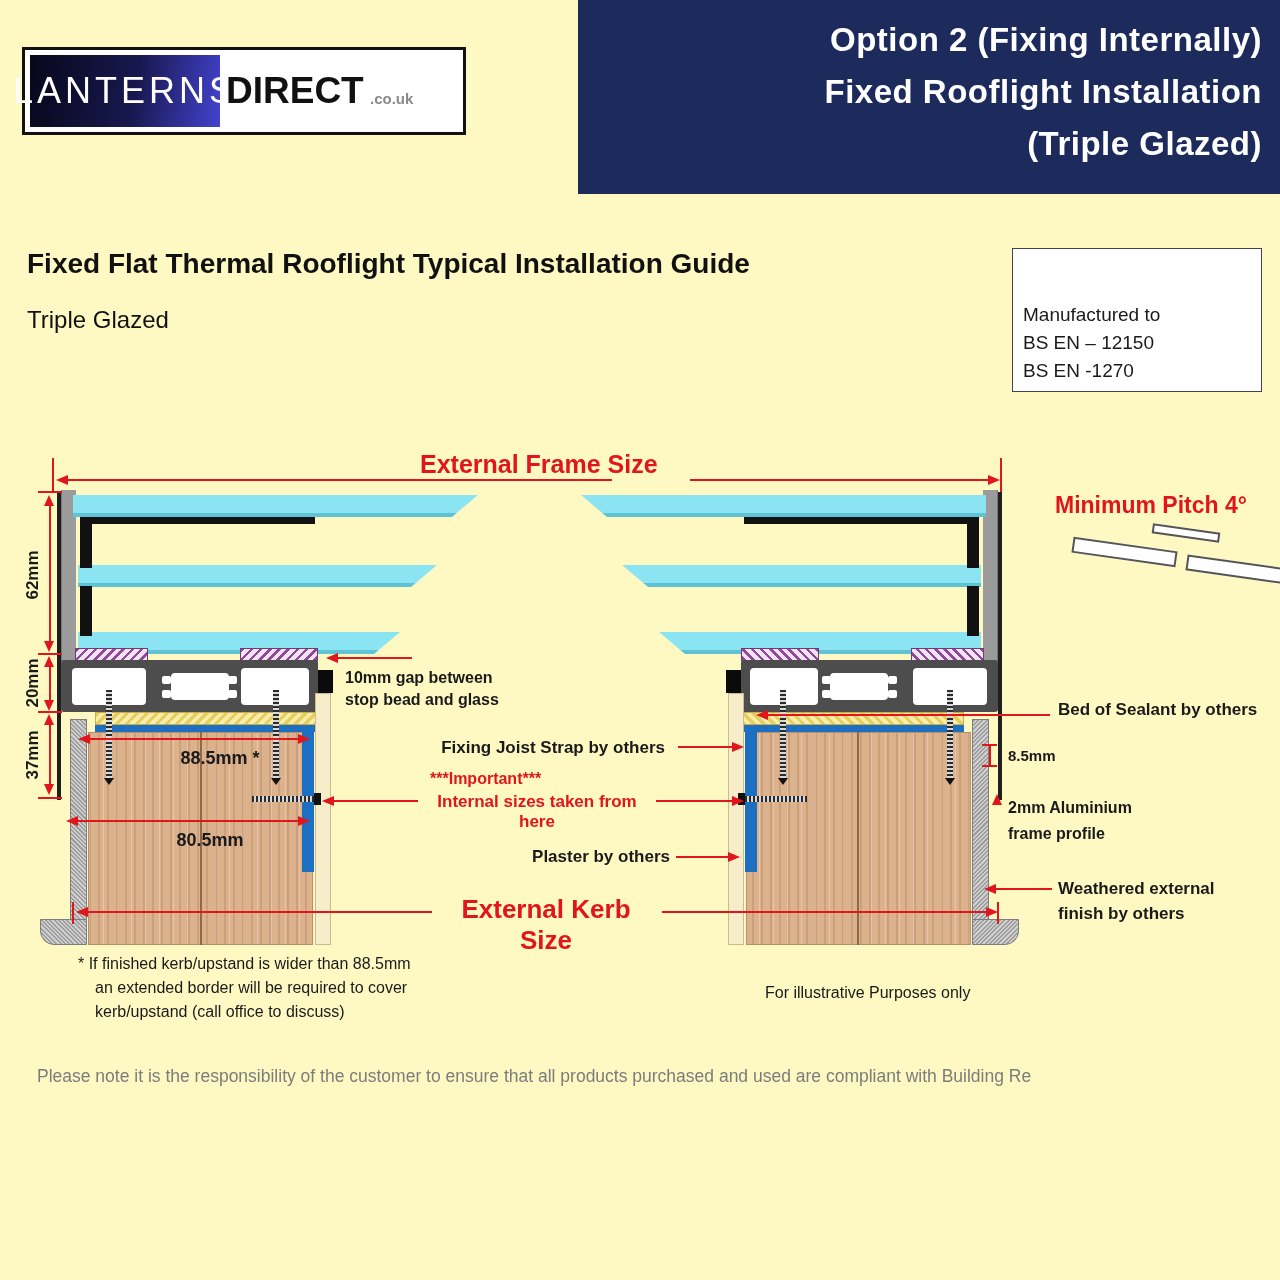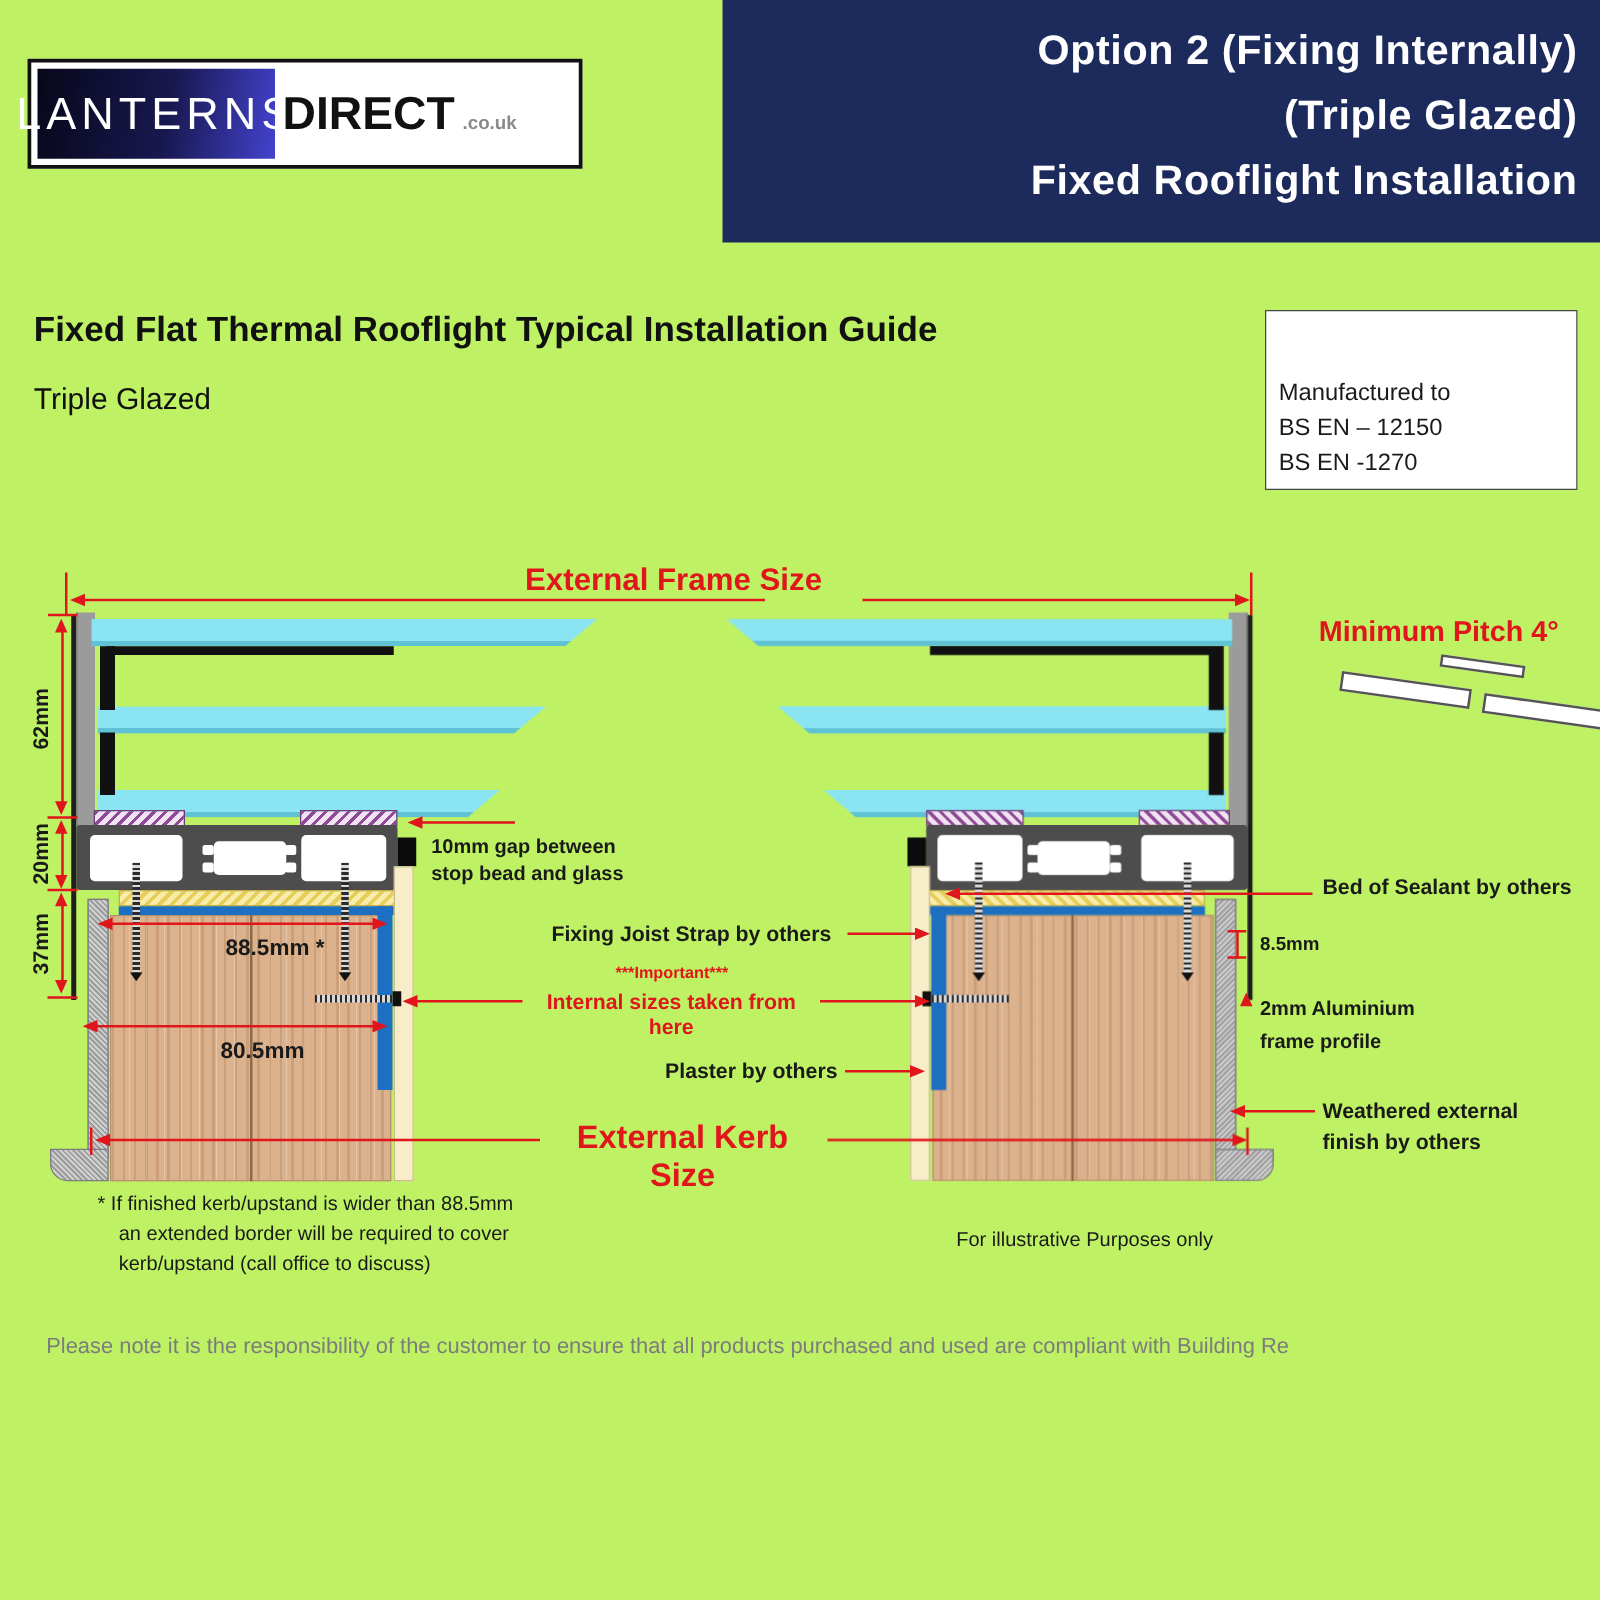--- a/index.html
+++ b/index.html
@@ -3,21 +3,21 @@
 <meta charset="utf-8">
 <style>
   :root{
     --red:#e0161c;
     --navy:#1c2a5c;
     --tech-navy:#2e4a78;
     --frame:#4d4d4d;
   }
   html,body{margin:0;padding:0;background:#fff;}
   body{font-family:"Liberation Sans",sans-serif;}
-  #page{position:relative;width:1280px;height:1280px;background:#bef264;overflow:hidden;}
+  #page{position:relative;width:1280px;height:1280px;background:#fef9c3;overflow:hidden;}
   .abs{position:absolute;}
 
   
   .banner{left:578px;top:0;width:702px;height:194px;background:var(--navy);color:#fff;
           text-align:right;padding:14px 18px 0 0;box-sizing:border-box;
           font-size:33px;font-weight:600;line-height:52px;letter-spacing:.5px;}
   .logo-box{left:22px;top:47px;width:444px;height:88px;border:3px solid #111;background:#fff;box-sizing:border-box;}
   .logo-grad{position:absolute;left:5px;top:5px;width:190px;height:72px;
              background:linear-gradient(100deg,#07071a 0%,#181850 55%,#4343cf 100%);
              color:#fff;font-size:36px;letter-spacing:4px;font-weight:400;
@@ -97,22 +97,22 @@
   .footnote{position:absolute;font-size:16px;color:#1a1a1a;}
   .disclaimer{position:absolute;left:37px;top:1066px;font-size:17.5px;color:#7c7c7c;white-space:nowrap;}
 </style>
 </head>
 <body>
 
 <div id="page">
 
   <div class="abs banner">
     <div>Option 2 (Fixing Internally)</div>
+    <div>Fixed Rooflight Installation</div>
     <div>(Triple Glazed)</div>
-    <div>Fixed Rooflight Installation</div>
   </div>
 
   <div class="abs logo-box">
     <div class="logo-grad">LANTERNS</div>
     <div class="logo-direct">DIRECT</div>
     <div class="logo-tld">.co.uk</div>
   </div>
 
   <div class="abs h1">Fixed Flat Thermal Rooflight Typical Installation Guide</div>
   <div class="abs h2">Triple Glazed</div>
@@ -241,21 +241,21 @@
   <div class="hline" style="left:336px;top:657px;width:76px"></div>
   <div class="lbl" style="left:345px;top:667px;font-size:16px;line-height:22px">
     <div>10mm gap between</div>
     <div>stop bead and glass</div>
   </div>
 
   <div class="lbl" style="left:420px;top:738px;width:245px;text-align:right;font-size:17px">Fixing Joist Strap by others</div>
   <div class="hline" style="left:678px;top:746px;width:56px"></div>
   <div class="ar-r" style="left:732px;top:742px"></div>
 
-  <div class="lbl red" style="left:430px;top:770px;width:215px;text-align:center;font-size:13px">***Important***</div>
+  <div class="lbl red" style="left:430px;top:770px;width:215px;font-size:16px">***Important***</div>
   <div class="ar-l" style="left:322px;top:796px"></div>
   <div class="hline" style="left:332px;top:800px;width:86px"></div>
   <div class="lbl red" style="left:422px;top:792px;width:230px;text-align:center;font-size:17px">Internal sizes taken from here</div>
   <div class="hline" style="left:656px;top:800px;width:78px"></div>
   <div class="ar-r" style="left:732px;top:796px"></div>
 
   <div class="lbl" style="left:480px;top:847px;width:190px;text-align:right;font-size:17px">Plaster by others</div>
   <div class="hline" style="left:676px;top:856px;width:54px"></div>
   <div class="ar-r" style="left:728px;top:852px"></div>
 

